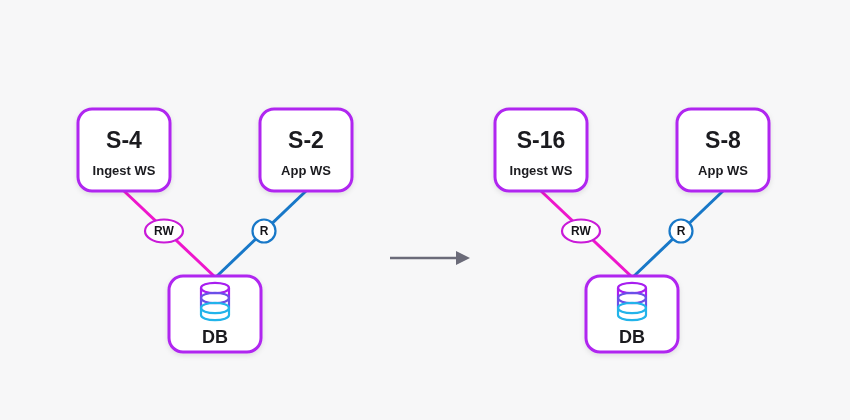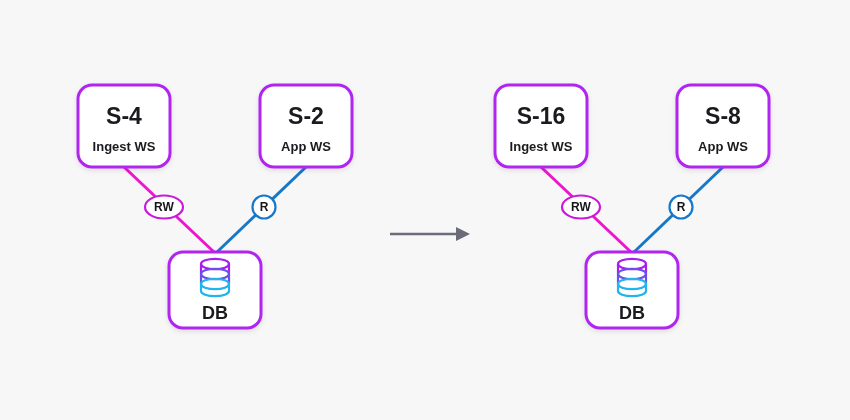--- a/index.html
+++ b/index.html
@@ -10,20 +10,21 @@
     width: 850px;
     height: 420px;
     background: #f7f7f8;
     font-family: "Liberation Sans", sans-serif;
     overflow: hidden;
   }
   #canvas {
     position: relative;
     width: 850px;
     height: 392px;
+    margin-top: 24px;
   }
   svg.diagram {
     position: absolute;
     top: 0;
     left: 0;
     width: 850px;
     height: 420px;
   }
   .node-box {
     fill: #ffffff;

